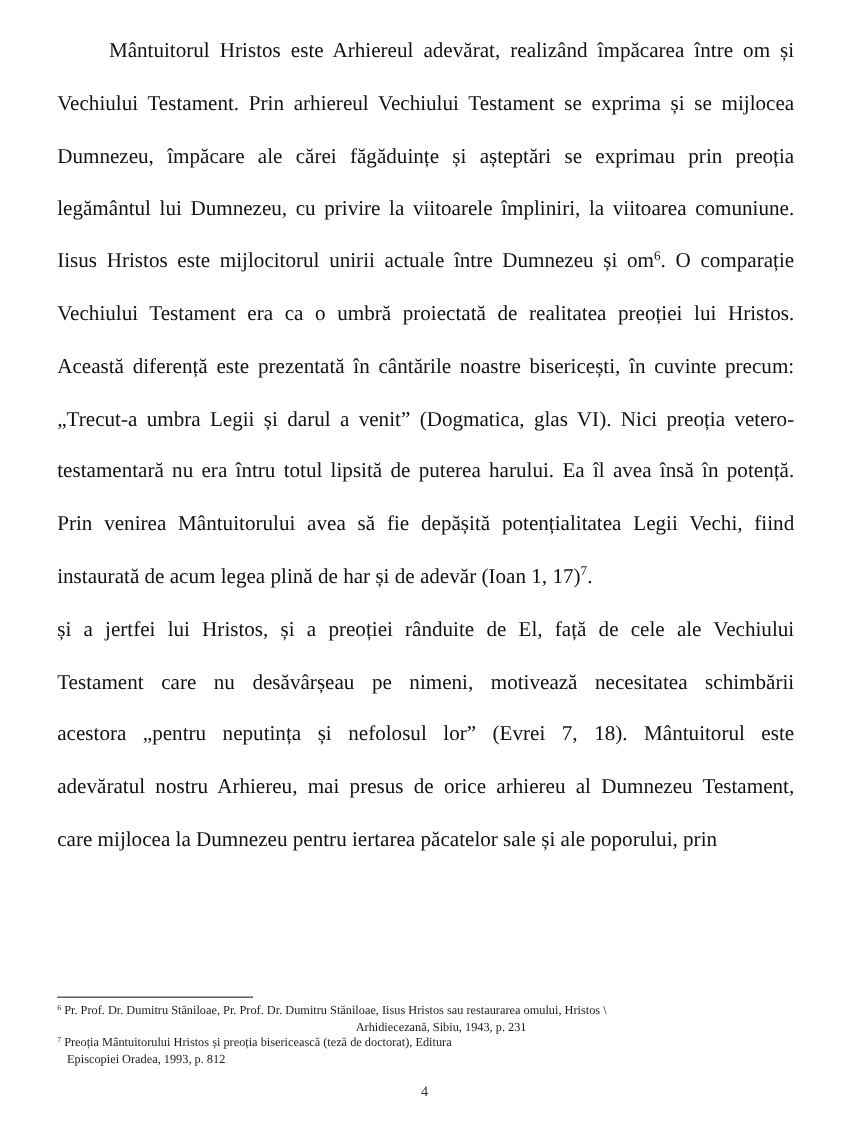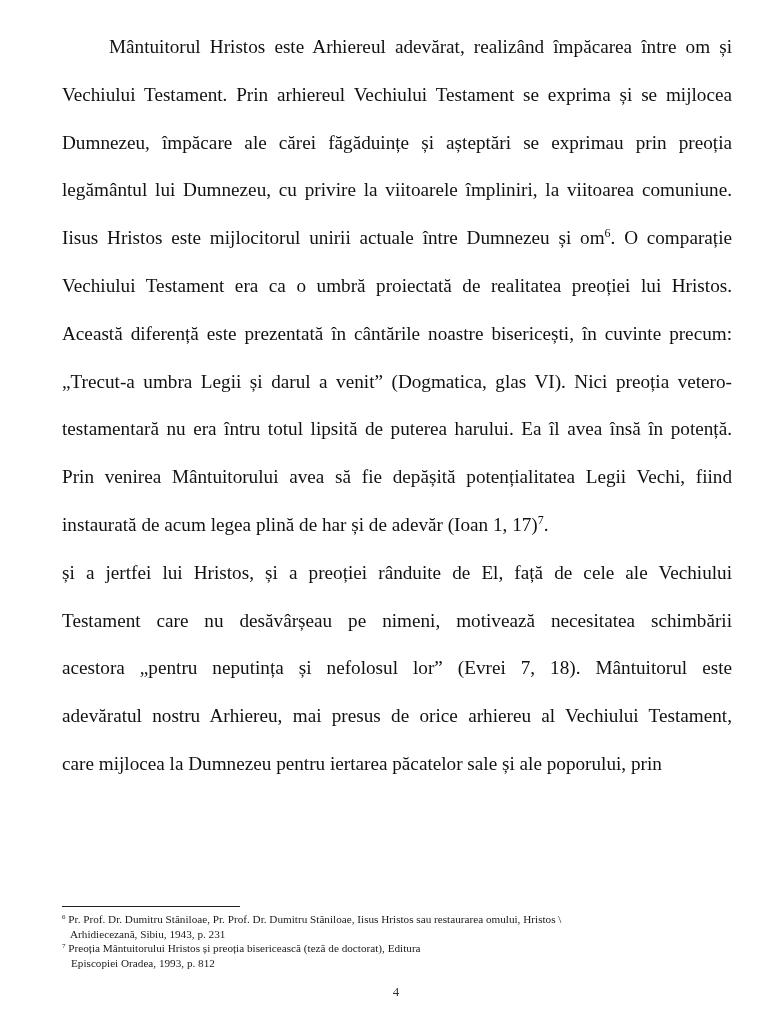--- a/index.html
+++ b/index.html
@@ -10,21 +10,21 @@
     body {
       width: 768px;
       height: 1024px;
       position: relative;
       overflow: hidden;
       font-family: "Liberation Serif", serif;
       color: #111111;
     }
     .page {
       position: absolute;
-      left: 12px; top: 0;
+      left: 2px; top: 0;
       width: 736px; height: 1024px;
     }
     .body-text {
       position: absolute;
       left: 50px;
       width: 670px;
       top: 23px;
       font-size: 19.2px;
       line-height: 47.8px;
       text-align: justify;
@@ -72,20 +72,21 @@
     .fn {
       display: block;
       white-space: nowrap;
     }
     .fn sup {
       font-size: 7px;
       vertical-align: 4px;
     }
     .fn-cont {
       padding-left: 8px;
+      text-align: center;
     }
     .fn-cont2 {
       padding-left: 9px;
     }
     .page-number {
       position: absolute;
       left: 376px;
       top: 984px;
       width: 16px;
       text-align: center;
@@ -109,21 +110,21 @@
         <span class="line"><span>Această diferență este prezentată în cântările noastre bisericești, în cuvinte precum:</span></span>
         <span class="line"><span>„</span><span class="it">Trecut-a umbra Legii și darul a venit</span><span>” (Dogmatica, glas VI). Nici preoția vetero-</span></span>
         <span class="line"><span>testamentară nu era întru totul lipsită de puterea harului. Ea îl avea însă în potență.</span></span>
         <span class="line"><span>Prin venirea Mântuitorului avea să fie depășită potențialitatea Legii Vechi, fiind</span></span>
         <span class="line last"><span>instaurată de acum legea plină de har și de adevăr (Ioan 1, 17)</span><sup>7</sup><span>.</span></span>
       </div>
     <div class="para" id="para-1" style="text-indent: 0px;">
         <span class="line"><span>și a jertfei lui Hristos, și a preoției rânduite de El, față de cele ale Vechiului</span></span>
         <span class="line"><span>Testament care nu desăvârșeau pe nimeni, motivează necesitatea schimbării</span></span>
         <span class="line"><span>acestora „</span><span class="it">pentru neputința și nefolosul lor</span><span>” (Evrei 7, 18). Mântuitorul este</span></span>
-        <span class="line"><span>adevăratul nostru Arhiereu, mai presus de orice arhiereu al Vechiului Testament,</span></span>
+        <span class="line"><span>adevăratul nostru Arhiereu, mai presus de orice arhiereu al Dumnezeu Testament,</span></span>
         <span class="line last"><span>care mijlocea la Dumnezeu pentru iertarea păcatelor sale și ale poporului, prin</span></span>
       </div>
   </div>
 
   <div class="footnote-rule"></div>
 
   <div class="footnotes">
     <span class="fn">
       <sup>6</sup>
       <span>Pr. Prof. Dr. Dumitru Stăniloae, Pr. Prof. Dr. Dumitru Stăniloae, </span><span class="it">Iisus Hristos sau restaurarea omului,</span><span> Hristos \</span>

